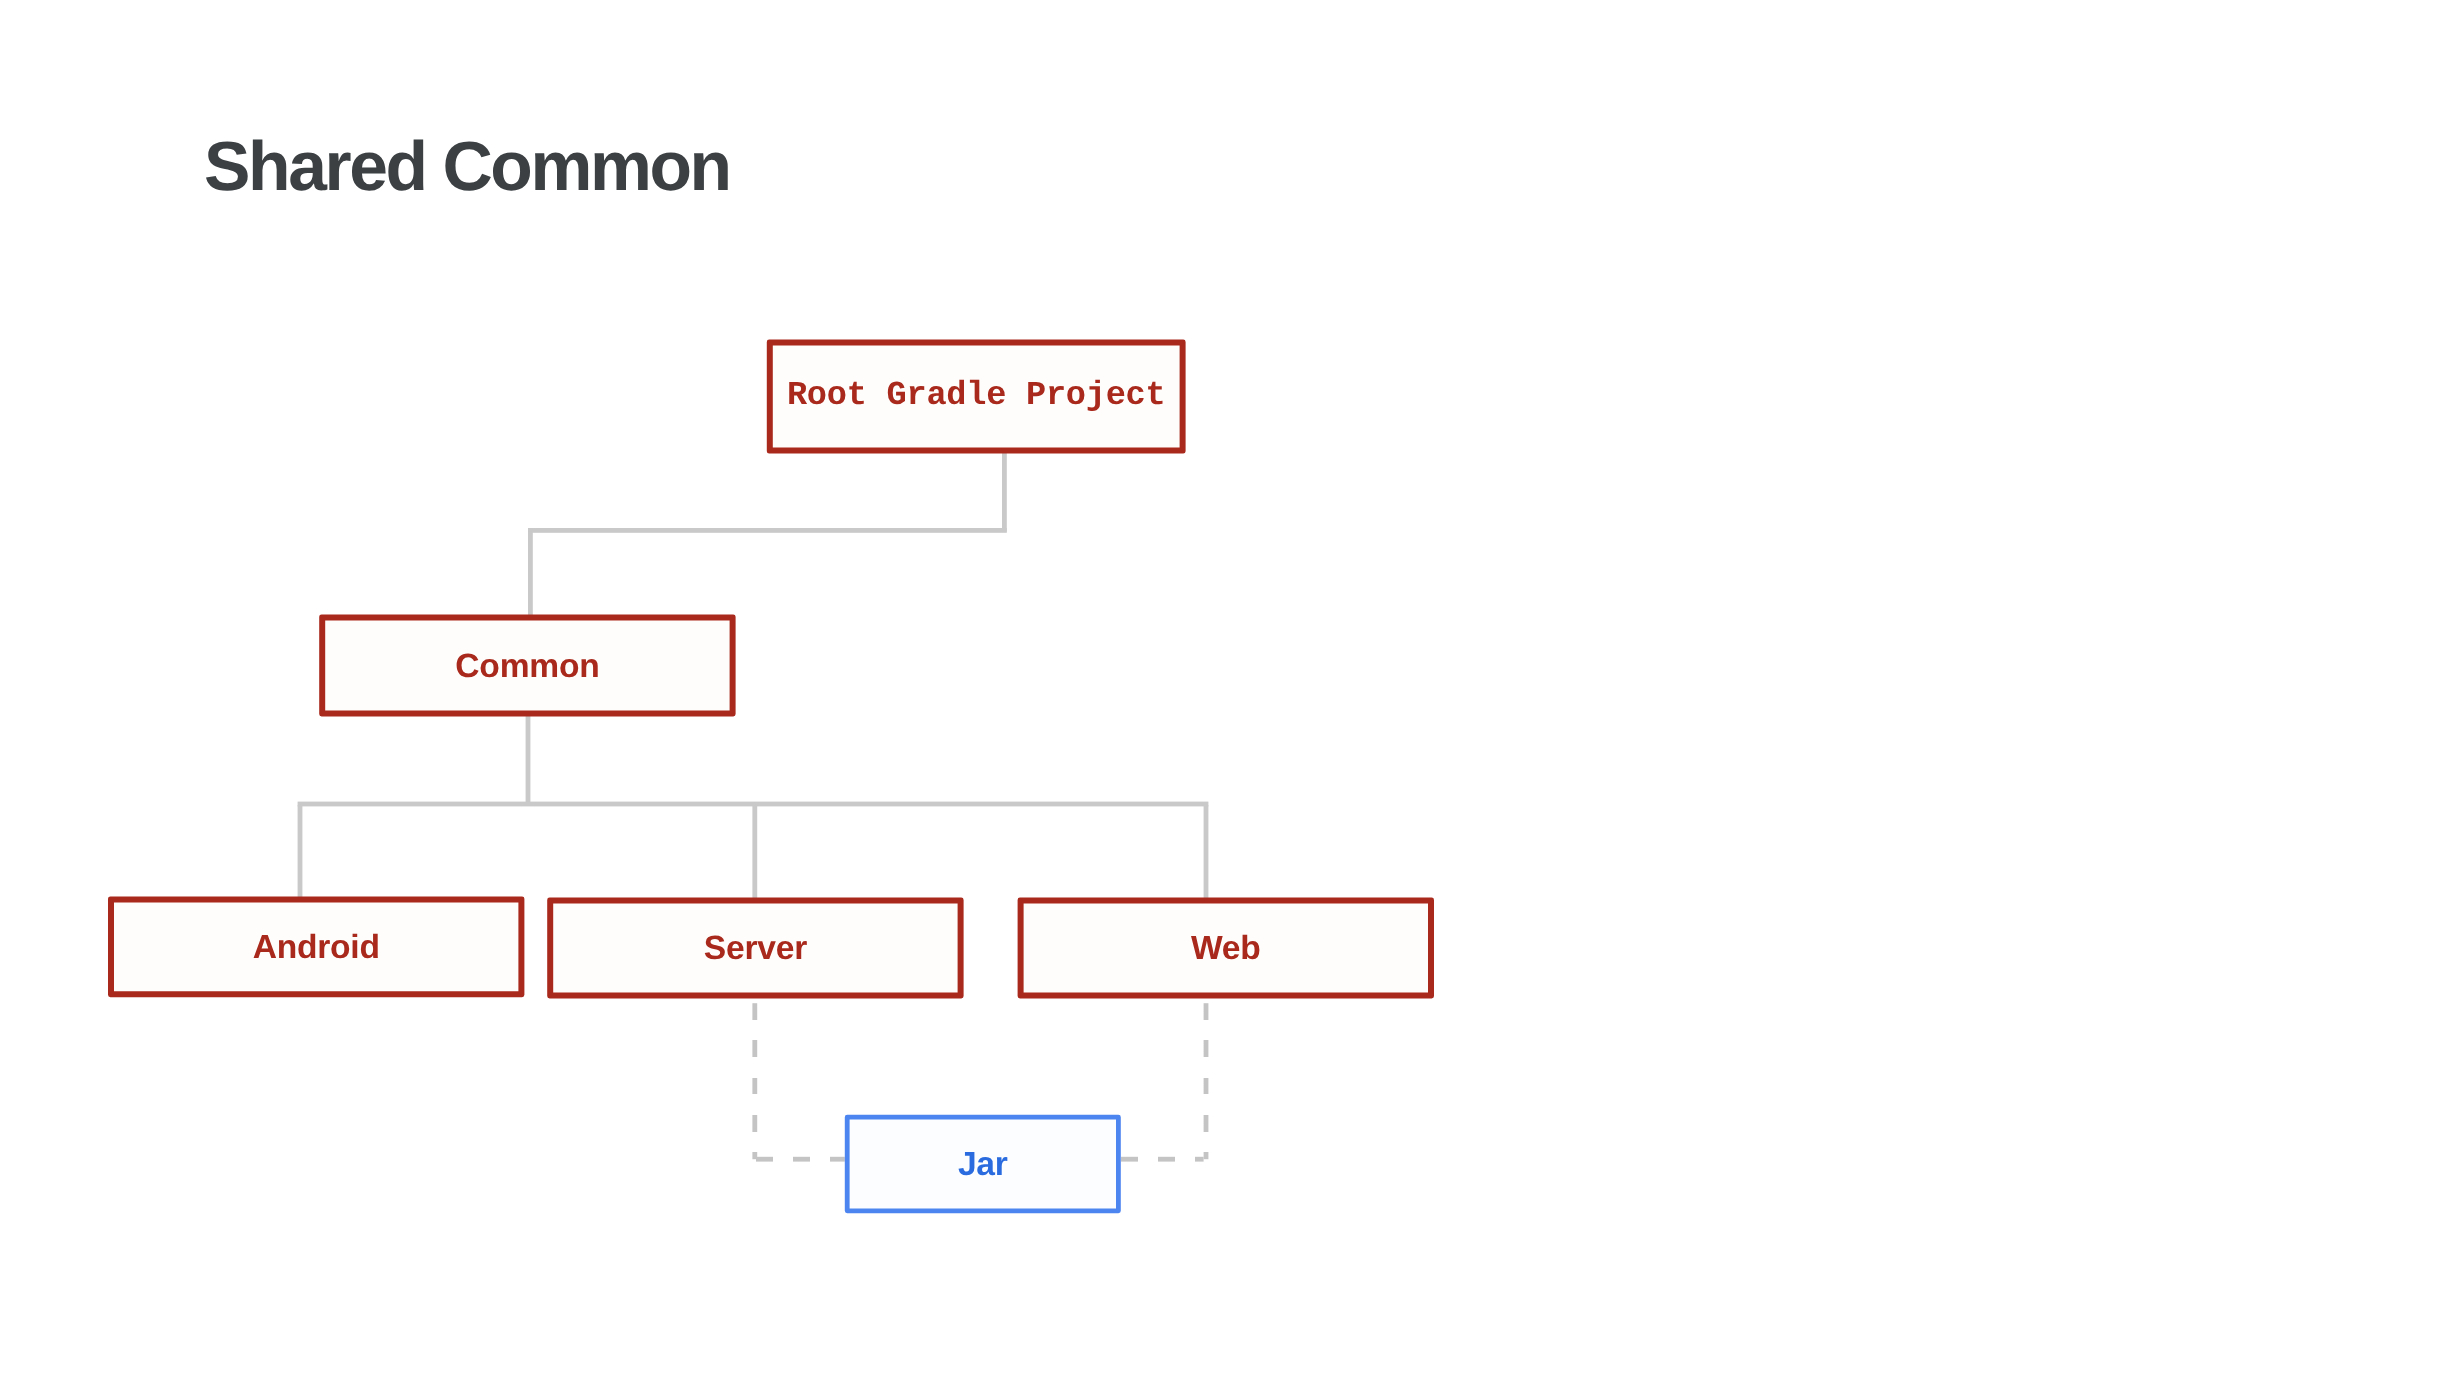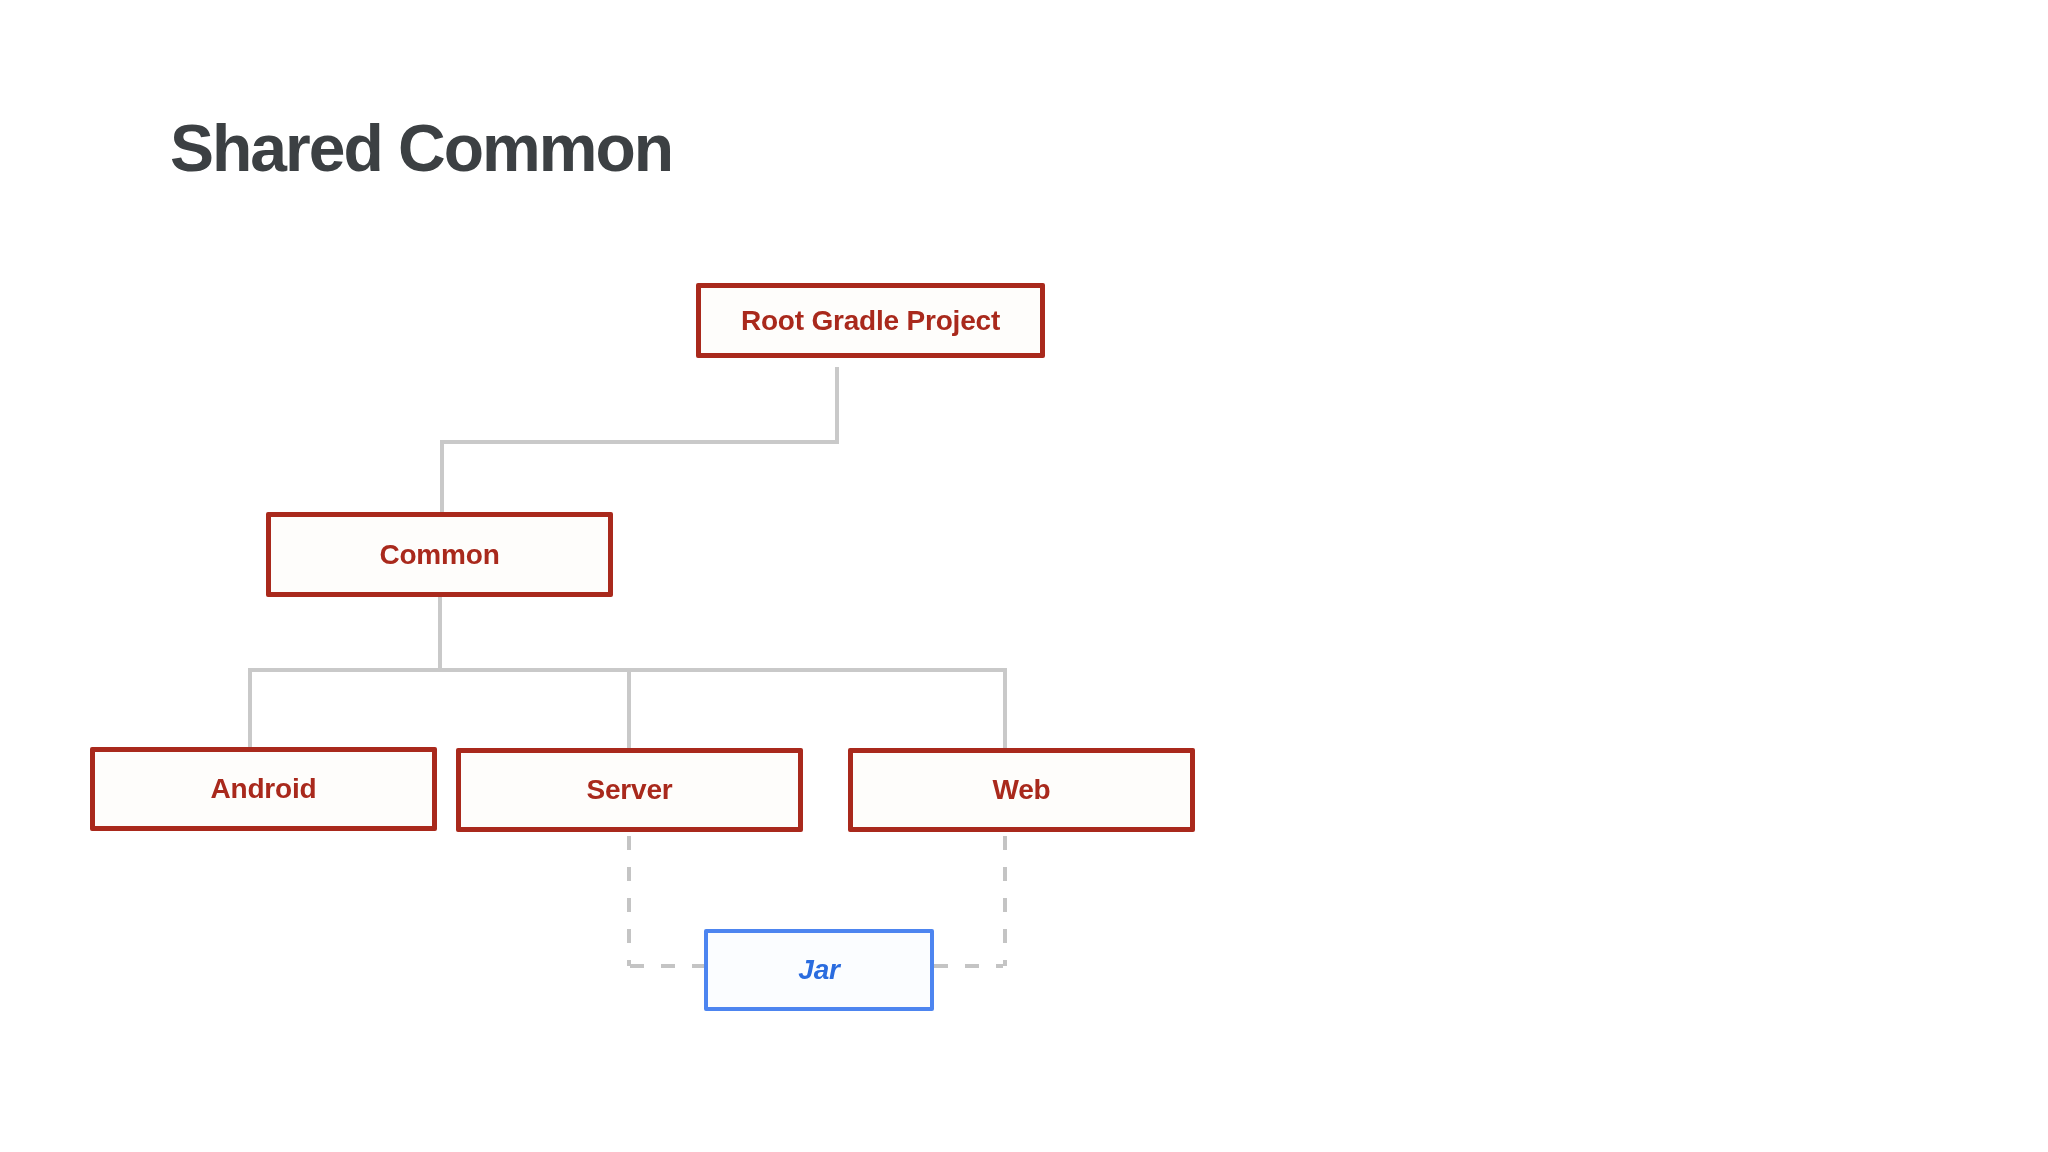--- a/index.html
+++ b/index.html
@@ -12,21 +12,21 @@
     position: relative;
     width: 2048px;
     height: 1152px;
     background: #ffffff;
     overflow: hidden;
   }
   .slide-title {
     position: absolute;
     left: 170px;
     top: 68px;
-    font-size: 66px;
+    font-size: 58px;
     font-weight: 700;
     letter-spacing: -2px;
     color: #3C4043;
     line-height: 1.1;
     white-space: nowrap;
   }
   .node {
     position: absolute;
     box-sizing: border-box;
     display: flex;
@@ -80,25 +80,25 @@
   <div class="line" style="left:248px; top:668px; width:759px; height:4px;"></div>
   <div class="line" style="left:248px; top:671px; width:4px; height:77px;"></div>
   <div class="line" style="left:627px; top:671px; width:4px; height:78px;"></div>
   <div class="line" style="left:1003px; top:671px; width:4px; height:78px;"></div>
 
   <div class="dash-v" style="left:627px; top:836px; height:130px;"></div>
   <div class="dash-h" style="left:630px; top:964px; width:74px;"></div>
   <div class="dash-v" style="left:1003px; top:836px; height:130px;"></div>
   <div class="dash-h" style="left:934px; top:964px; width:69px;"></div>
 
-  <div class="node red" style="left:696px; top:283px; width:349px; height:75px;">Root Gradle Project</div>
+  <div class="node red" style="left:639px; top:283px; width:349px; height:95px;font-family:Liberation Mono, monospace;">Root Gradle Project</div>
 
   <div class="node red" style="left:266px; top:512px; width:347px; height:85px;">Common</div>
 
   <div class="node red" style="left:90px; top:747px; width:347px; height:84px;">Android</div>
 
   <div class="node red" style="left:456px; top:748px; width:347px; height:84px;text-align:center;">Server</div>
 
   <div class="node red" style="left:832px; top:748px; width:347px; height:84px;margin-left:16px;">Web</div>
 
-  <div class="node blue" style="left:704px; top:929px; width:230px; height:82px;font-style:italic;">Jar</div>
+  <div class="node blue" style="left:704px; top:929px; width:230px; height:82px;">Jar</div>
 
 </div>
 
 </body></html>

